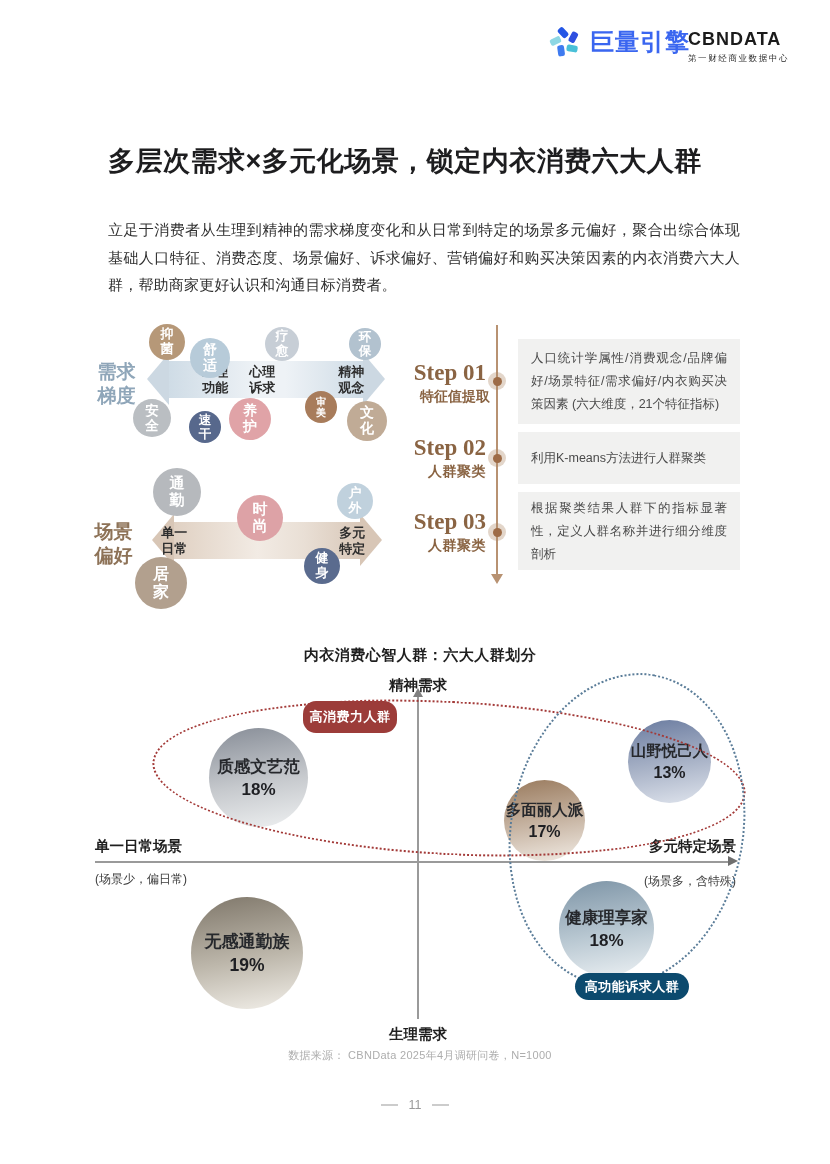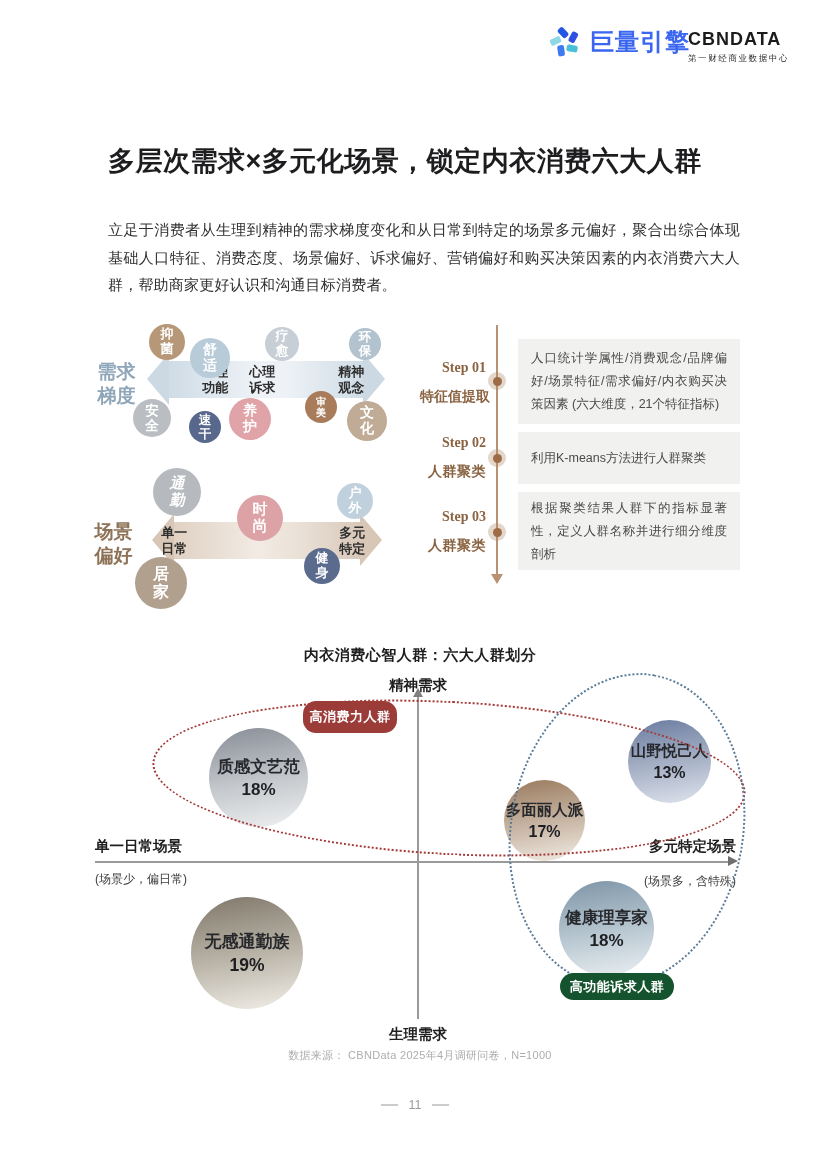--- a/index.html
+++ b/index.html
@@ -43,34 +43,34 @@
   .db1 { left:149px; top:324px; width:36px; height:36px; background:#b69878; font-size:13px; }
   .db2 { left:190px; top:338px; width:40px; height:40px; background:#b7cbd9; font-size:14px; }
   .db3 { left:265px; top:327px; width:34px; height:34px; background:#c7ced6; font-size:13px; }
   .db4 { left:349px; top:328px; width:32px; height:32px; background:#b2c2cf; font-size:12.5px; }
   .db5 { left:133px; top:399px; width:38px; height:38px; background:#babec2; font-size:13.5px; }
   .db6 { left:189px; top:411px; width:32px; height:32px; background:#57688c; font-size:12.5px; }
   .db7 { left:229px; top:398px; width:42px; height:42px; background:#e0a3a7; font-size:14px; }
   .db8 { left:305px; top:391px; width:32px; height:32px; background:#a87c5b; font-size:10px; }
   .db9 { left:347px; top:401px; width:40px; height:40px; background:#c0ab96; font-size:14px; }
   
-  .sb1 { left:153px; top:468px; width:48px; height:48px; background:#b6b9bd; font-size:15px;font-style:italic; }
+  .sb1 { left:153px; top:468px; width:48px; height:48px; background:#b6b9bd; font-size:15px; }
   .sb2 { left:237px; top:495px; width:46px; height:46px; background:#dda2a6; font-size:15px; }
   .sb3 { left:337px; top:483px; width:36px; height:36px; background:#c0d1dd; font-size:13px; }
   .sb4 { left:135px; top:557px; width:52px; height:52px; background:#b2a08e; font-size:16px; }
   .sb5 { left:304px; top:548px; width:36px; height:36px; background:#5a6b8e; font-size:13px; }
 
   
   .timeline { position:absolute; left:496px; top:325px; width:2px; height:250px; background:#b89272; }
   .timeline-arrow { position:absolute; left:491px; top:574px; width:0; height:0; border-left:6px solid transparent; border-right:6px solid transparent; border-top:10px solid #b89272; }
   .tdot { position:absolute; width:18px; height:18px; border-radius:50%; background:rgba(176,138,104,0.35); }
   .tdot::after { content:""; position:absolute; left:4.5px; top:4.5px; width:9px; height:9px; border-radius:50%; background:#9d6b46; }
   .tdot1 { left:488px; top:372px; } .tdot2 { left:488px; top:449px; } .tdot3 { left:488px; top:523px; }
 
-  .step-name { position:absolute; left:398px; width:88px; text-align:right; font-family:"Liberation Serif","DejaVu Serif",serif; font-size:14px; font-weight:bold; color:#8a6443; }
+  .step-name { position:absolute; left:398px; width:88px; text-align:right; font-family:"Liberation Serif","DejaVu Serif",serif; font-size:23px; font-weight:bold; color:#8a6443; }
   .step-sub  { position:absolute; left:398px; width:88px; text-align:right; font-size:14px; font-weight:bold; color:#8a6443; letter-spacing:0.5px; }
   .sn1 { top:360px; } .ss1 { top:388px; width:90px; left:400px; letter-spacing:0; }
   .sn2 { top:435px; } .ss2 { top:463px; }
   .sn3 { top:509px; } .ss3 { top:537px; }
 
   .step-box { position:absolute; left:518px; width:222px; background:#f1f1f0; color:#4a4a4a; font-size:12.5px; line-height:23px; display:flex; align-items:center; padding:10px 13px; text-align:justify; }
   .sbx1 { top:339px; height:85px; }
   .sbx2 { top:432px; height:52px; }
   .sbx3 { top:492px; height:78px; }
 
@@ -102,21 +102,21 @@
   .cg5 .nm { font-size:17px; } .cg5 .pc { font-size:17.5px; }
   .cg6 { left:559px; top:881px; width:95px; height:95px; background:linear-gradient(170deg,#7d94a6 0%,#b9c8d2 55%,#ebf0f3 100%); }
   .cg6 .nm { font-size:16.5px; } .cg6 .pc { font-size:17px; }
 
   .ellipse { position:absolute; border-radius:50%; z-index:3; }
   .ellipse-red  { left:152px; top:701px; width:594px; height:154px; border:2.5px dotted #a33a38; transform:rotate(3deg); }
   .ellipse-blue { left:510px; top:672px; width:234px; height:316px; border:2.5px dotted #5b7d99; transform:rotate(10deg); }
 
   .cluster-badge { position:absolute; z-index:4; color:#ffffff; font-size:13px; font-weight:bold; display:flex; align-items:center; justify-content:center; letter-spacing:0.5px; }
   .badge-red  { left:303px; top:701px; width:94px; height:32px; background:#9c3c39; border-radius:13px; }
-  .badge-blue { left:560px; top:973px; width:114px; height:27px; background:#14532d; border-radius:13.5px; }
+  .badge-blue { left:575px; top:973px; width:114px; height:27px; background:#0c4a6e; border-radius:13.5px; }
 
   .source-note { position:absolute; left:110px; top:1048px; width:620px; text-align:center; font-size:11px; color:#adadad; letter-spacing:0.3px; }
 
   
   .footer { position:absolute; left:0; top:1098px; width:100%; display:flex; align-items:center; justify-content:center; }
   .footer .dash { width:17px; height:2px; background:#cccccc; margin:0 11px; }
   .footer .num { font-size:12.5px; color:#9a9a9a; }
 </style>
 </head>
 <body>

